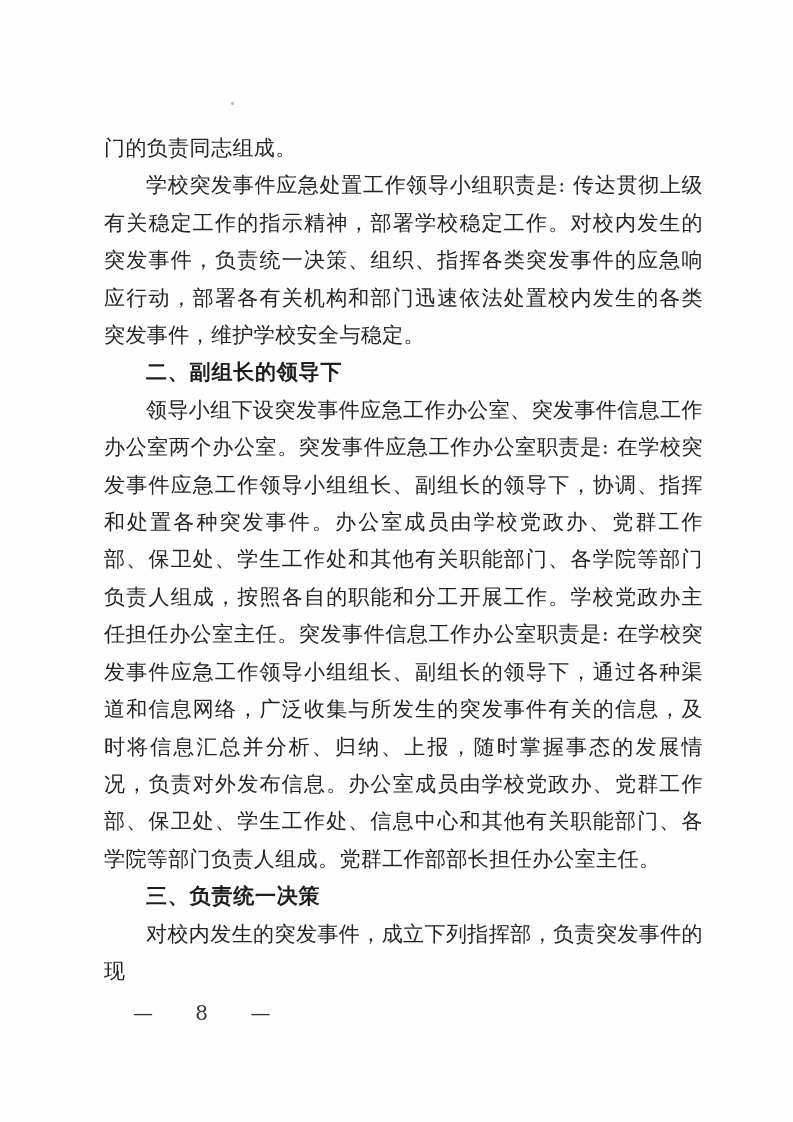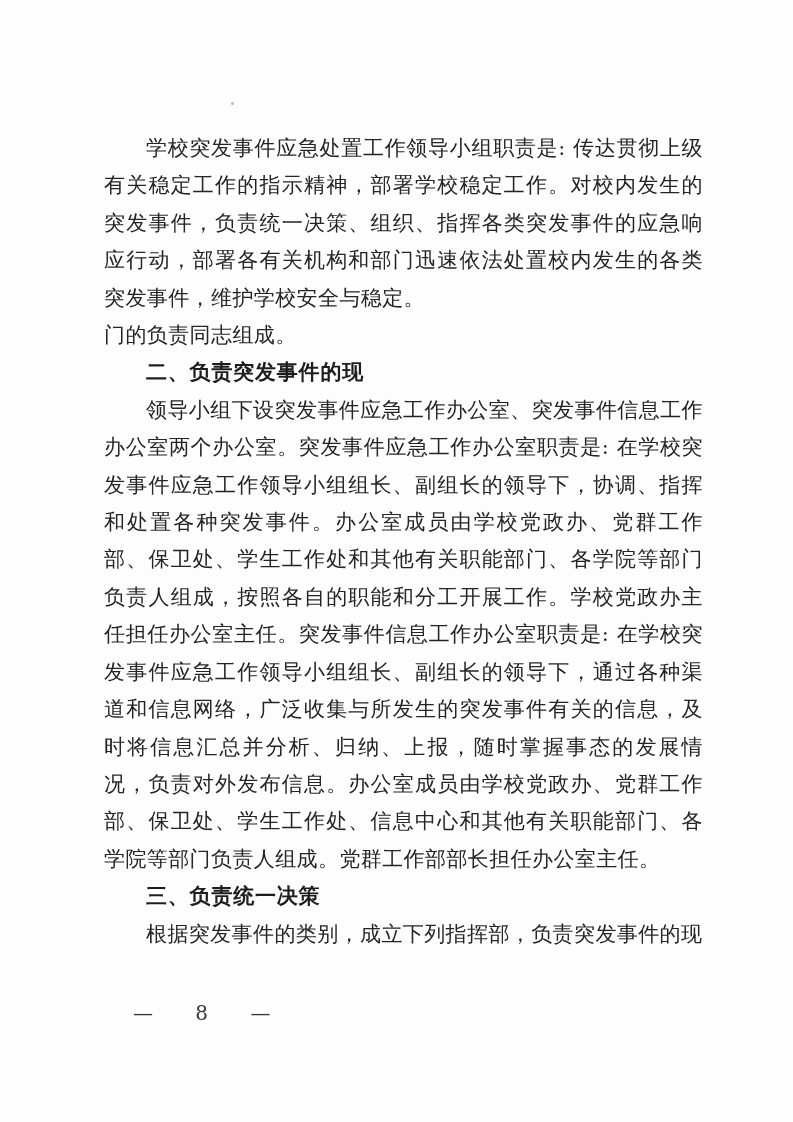--- a/index.html
+++ b/index.html
@@ -65,21 +65,21 @@
     background: #b9b9b9;
     border-radius: 50%;
   }
 </style>
 </head>
 <body>
 
 <div class="page">
   <span class="speck"></span>
   <div class="content">
+      <p class="body noindent">门的负责同志组成。</p>
       <p class="body indent">学校突发事件应急处置工作领导小组职责是: 传达贯彻上级有关稳定工作的指示精神，部署学校稳定工作。对校内发生的突发事件，负责统一决策、组织、指挥各类突发事件的应急响应行动，部署各有关机构和部门迅速依法处置校内发生的各类突发事件，维护学校安全与稳定。</p>
-      <p class="body noindent">门的负责同志组成。</p>
-      <h3 class="heading indent">二、负责突发事件的现</h3>
+      <h3 class="heading indent">二、副组长的领导下</h3>
       <p class="body indent">领导小组下设突发事件应急工作办公室、突发事件信息工作办公室两个办公室。突发事件应急工作办公室职责是: 在学校突发事件应急工作领导小组组长、副组长的领导下，协调、指挥和处置各种突发事件。办公室成员由学校党政办、党群工作部、保卫处、学生工作处和其他有关职能部门、各学院等部门负责人组成，按照各自的职能和分工开展工作。学校党政办主任担任办公室主任。突发事件信息工作办公室职责是: 在学校突发事件应急工作领导小组组长、副组长的领导下，通过各种渠道和信息网络，广泛收集与所发生的突发事件有关的信息，及时将信息汇总并分析、归纳、上报，随时掌握事态的发展情况，负责对外发布信息。办公室成员由学校党政办、党群工作部、保卫处、学生工作处、信息中心和其他有关职能部门、各学院等部门负责人组成。党群工作部部长担任办公室主任。</p>
       <h3 class="heading indent">三、负责统一决策</h3>
-      <p class="body indent">根据突发事件的类别，成立下列指挥部，负责突发事件的现</p>
+      <p class="body indent">对校内发生的突发事件，成立下列指挥部，负责突发事件的现</p>
     </div>
   <div class="footer">— 8 —</div>
 </div>
 
 </body></html>

